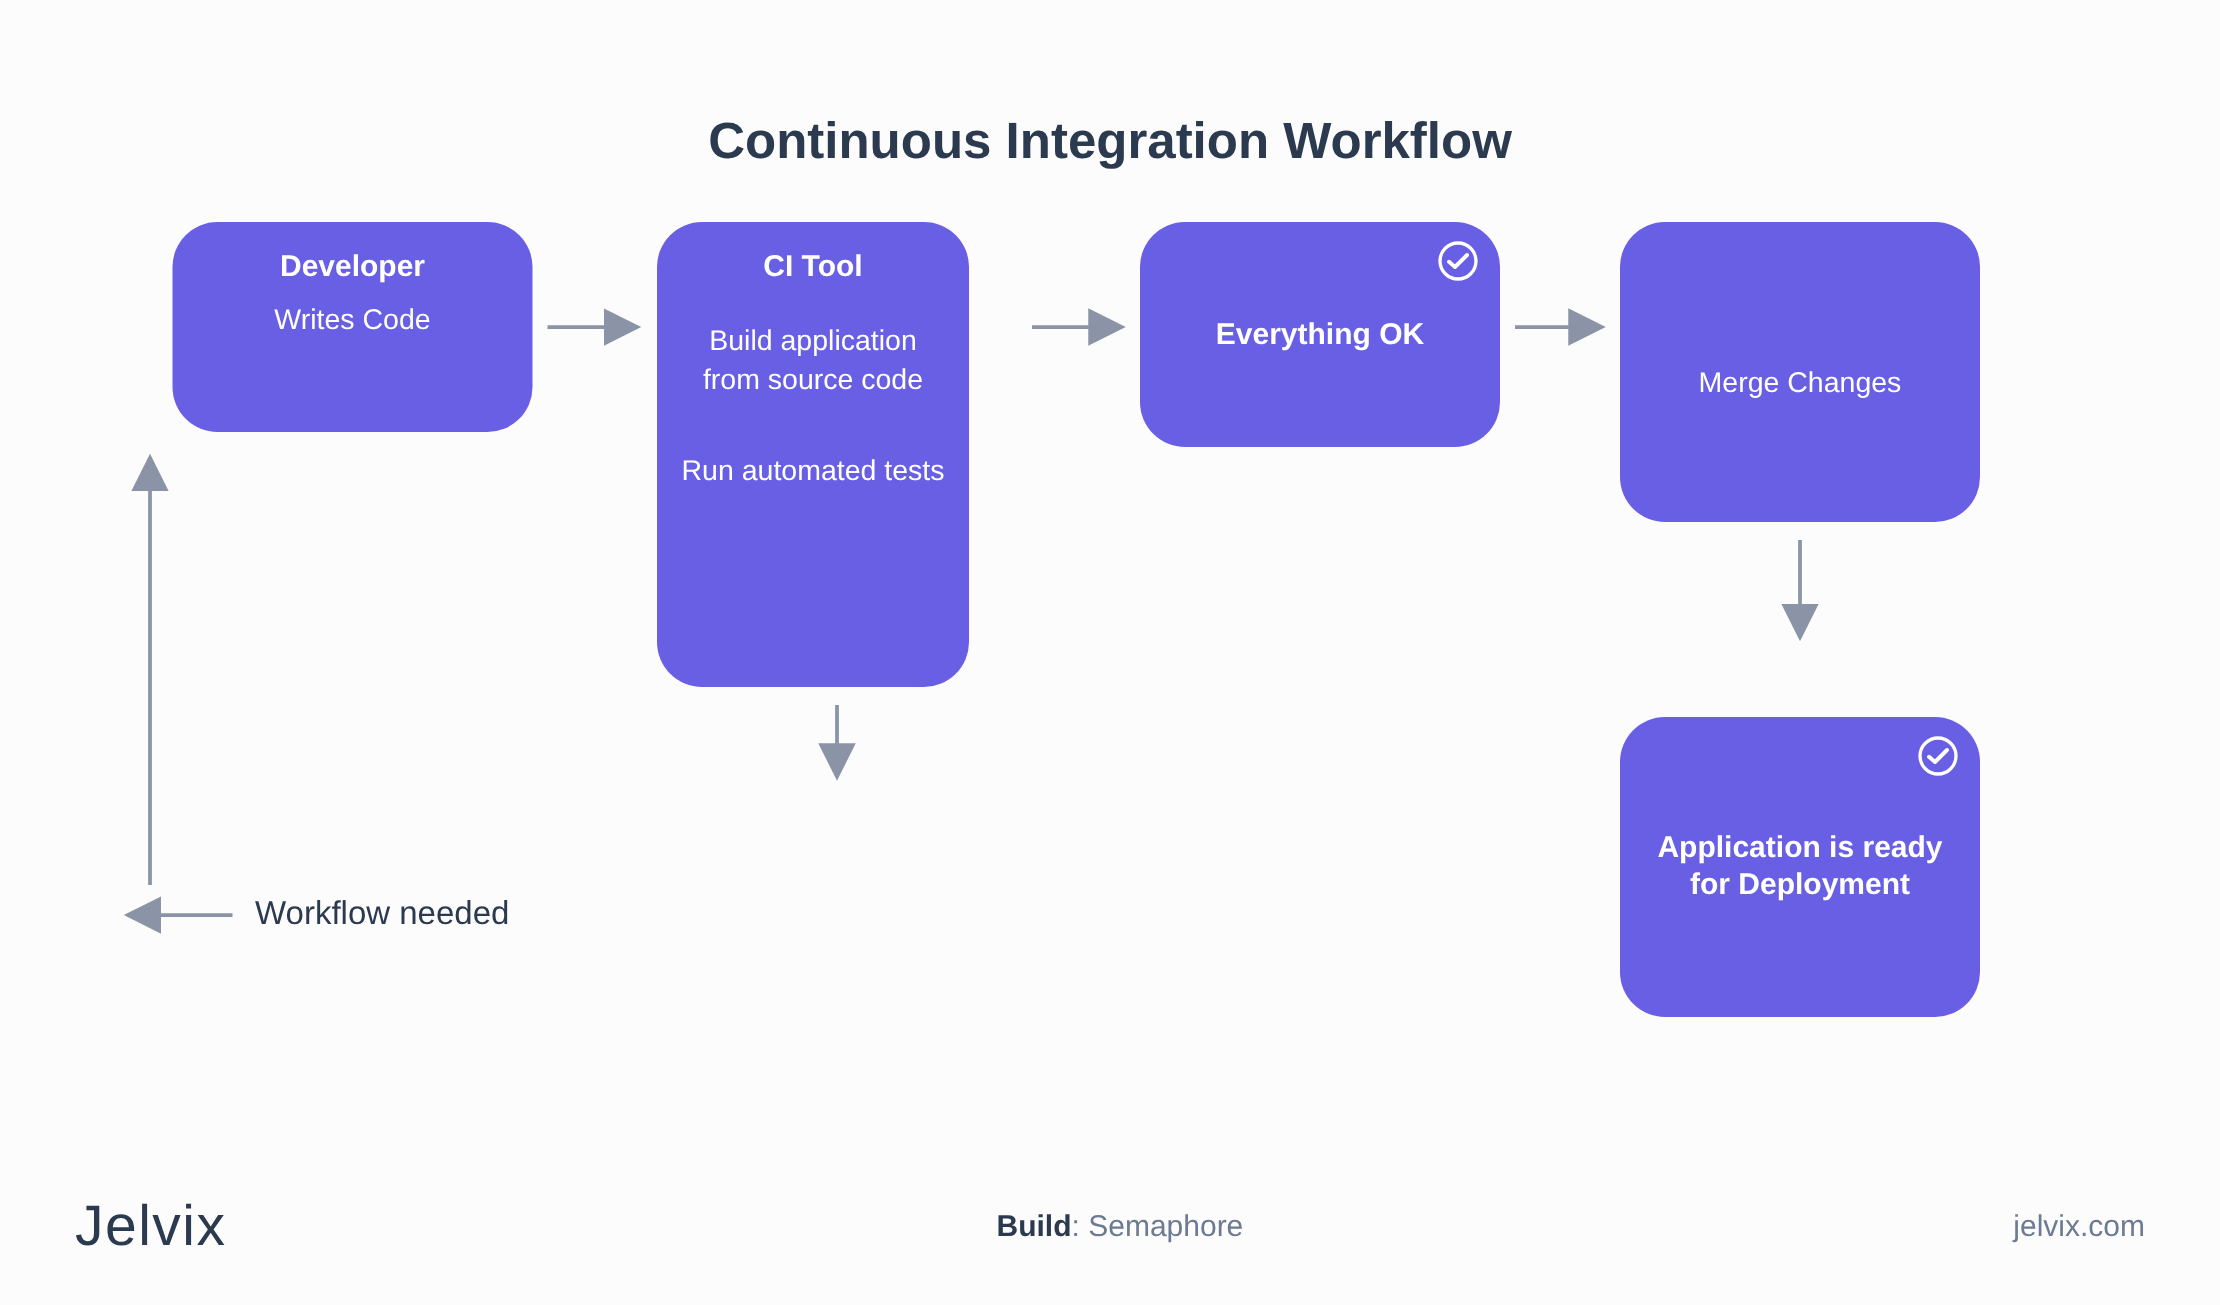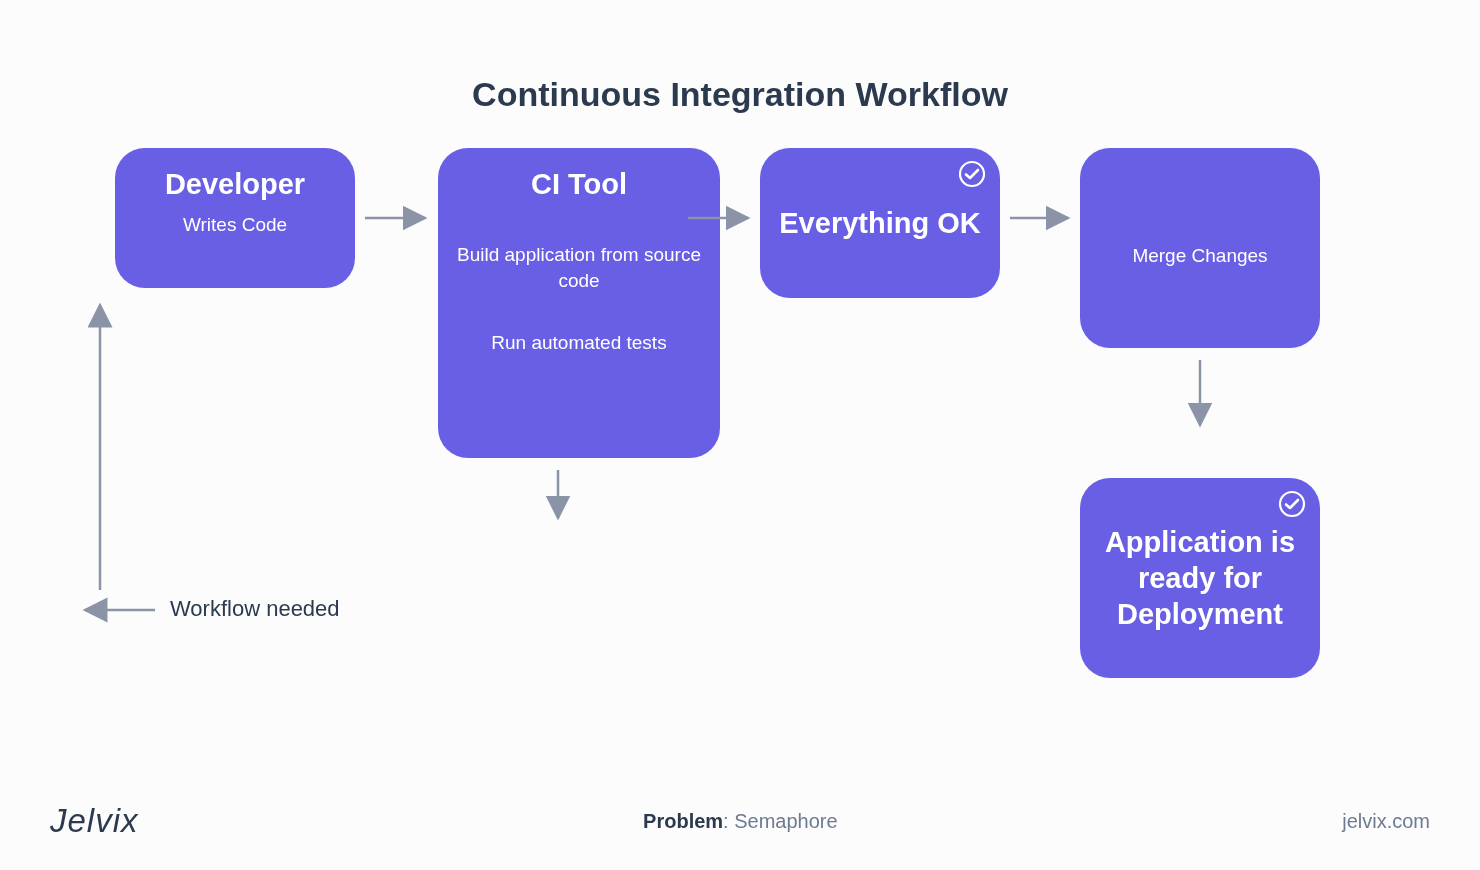--- a/index.html
+++ b/index.html
@@ -30,21 +30,21 @@
     background: #685fe5;
     color: #fff;
     border-radius: 30px;
     text-align: center;
     display: flex;
     flex-direction: column;
     align-items: center;
     padding: 18px 14px;
   }
   .node .heading {
-    font-size: 29px;
+    font-size: 20px;
     font-weight: 700;
     line-height: 1.25;
   }
   .node .sub {
     font-size: 19px;
     font-weight: 400;
     line-height: 1.35;
     margin-top: 10px;
   }
   .badge {
@@ -66,25 +66,24 @@
     bottom: 30px;
     left: 0; right: 0;
     width: 100%;
     padding: 0 50px;
     display: flex;
     align-items: center;
     justify-content: space-between;
     color: #7a8699;
   }
   .footer .logo {
-    font-size: 33px;
+    font-size: 38px;
     color: #2b3a4f;
     letter-spacing: 1px;
     font-weight: 300;
-    font-style: italic;
   }
   .footer .source {
     font-size: 20px;
     color: #6c7a92;
   }
   .footer .source b { font-weight: 700; color: #2b3a4f; }
   .footer .url {
     font-size: 20px;
     color: #6c7a92;
   }
@@ -94,23 +93,23 @@
 
 <div class="title">Continuous Integration Workflow</div>
 
 <div class="canvas">
 
   <div class="node" style="left:115px; top:148px; width:240px; height:140px;">
     <div class="heading">Developer</div>
     <div class="sub">Writes Code</div>
   </div>
 
-  <div class="node" style="left:438px; top:148px; width:282px; height:310px;">
+  <div class="node" style="left:438px; top:148px; width:208px; height:310px;">
     <div class="heading">CI Tool</div>
-    <div class="sub" style="margin-top:40px;">Build application from source code</div>
+    <div class="sub" style="margin-top:24px;">Build application from source code</div>
     <div class="sub" style="margin-top:36px;">Run automated tests</div>
   </div>
 
   <div class="node" style="left:760px; top:148px; width:240px; height:150px; justify-content:center;">
     <div class="heading">Everything OK</div>
     <span class="badge">
       <svg viewBox="0 0 28 28">
           <circle cx="14" cy="14" r="12" fill="none" stroke="#fff" stroke-width="2.2"></circle>
           <path d="M8 14.5 L12 18 L20 10" fill="none" stroke="#fff" stroke-width="2.6" stroke-linecap="round" stroke-linejoin="round"></path>
         </svg>
@@ -154,16 +153,16 @@
     <line class="arrow-line" x1="100" y1="590" x2="100" y2="305" marker-end="url(#ah)"></line>
   </svg>
 
   <div class="changes-label" style="left:170px; top:596px;">Workflow needed</div>
 
 </div>
 
 <div class="footer">
   <div class="logo">Jelvix</div>
   <div class="source">
-    <b>Problem</b>: <span>Semaphore</span>
+    <b>Build</b>: <span>Semaphore</span>
   </div>
   <div class="url">jelvix.com</div>
 </div>
 
 </body></html>

